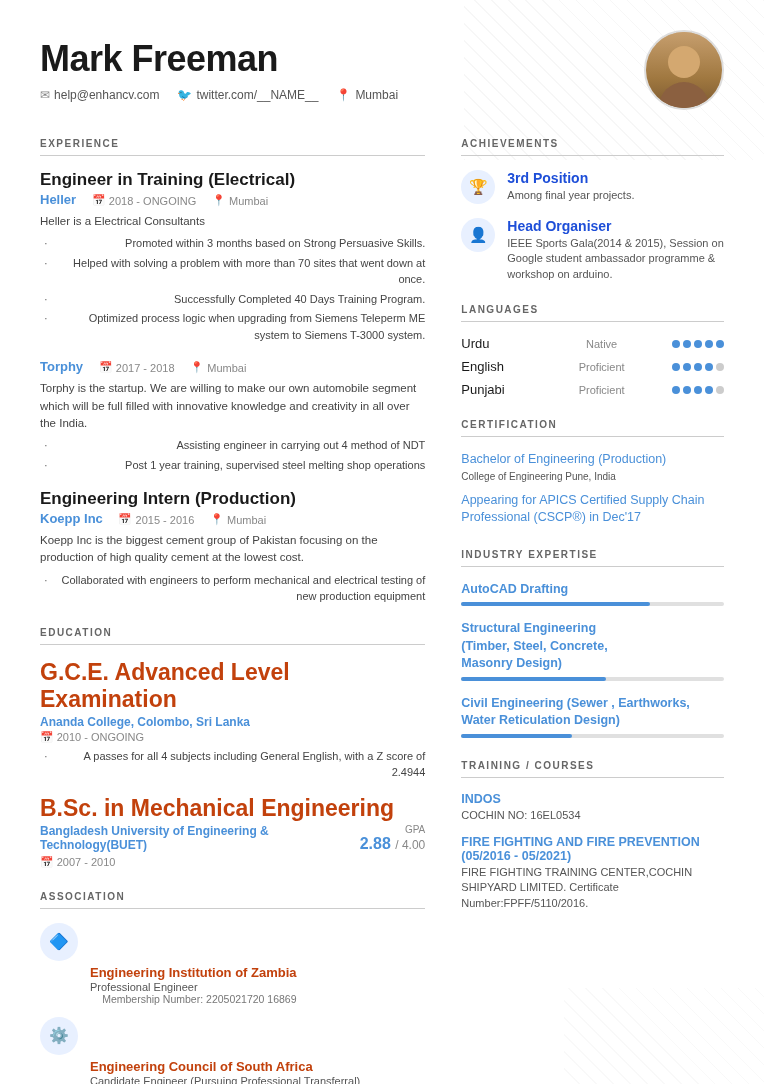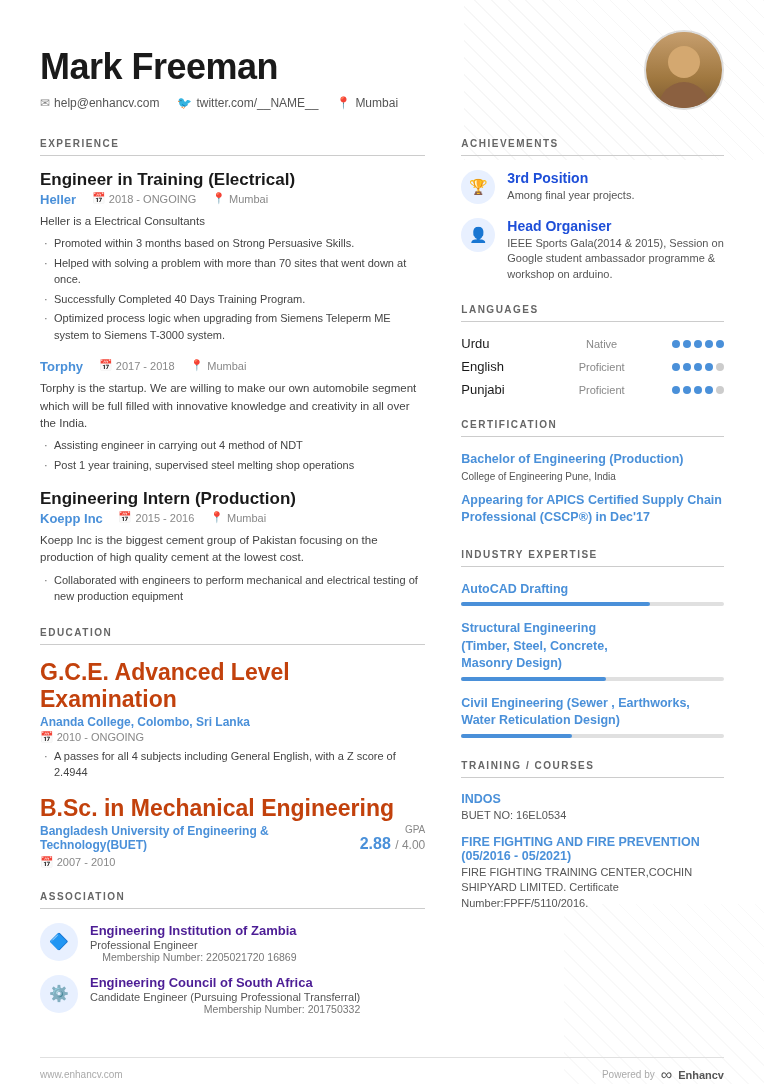--- a/index.html
+++ b/index.html
@@ -43,21 +43,21 @@
 
     .page {
       position: relative;
       z-index: 1;
       padding: 30px 40px 20px 40px;
     }
 
     
     .header {
       display: flex;
-      align-items: flex-end;
+      align-items: center;
       justify-content: space-between;
       margin-bottom: 28px;
     }
     .header-left h1 {
       font-size: 36px;
       font-weight: 700;
       color: #1a1a1a;
       letter-spacing: -0.5px;
       margin-bottom: 8px;
     }
@@ -154,21 +154,21 @@
 
     
     .job-title {
       font-size: 17px;
       font-weight: 700;
       color: #1a1a1a;
       margin-bottom: 2px;
     }
     .job-meta {
       display: flex;
-      align-items: flex-start;
+      align-items: flex-end;
       gap: 16px;
       margin-bottom: 6px;
     }
     .company-name {
       color: #4a90d9;
       font-size: 13px;
       font-weight: 600;
     }
     .job-date {
       font-size: 11px;
@@ -186,20 +186,21 @@
     }
     .job-description {
       font-size: 11.5px;
       color: #444;
       margin-bottom: 5px;
       line-height: 1.5;
     }
     .job-bullets {
       list-style: none;
       padding: 0;
+      text-align: right;
     }
     .job-bullets li {
       font-size: 11px;
       color: #444;
       padding-left: 14px;
       position: relative;
       margin-bottom: 3px;
       line-height: 1.5;
     }
     .job-bullets li::before {
@@ -272,22 +273,23 @@
       background: #e8f0ff;
       display: flex;
       align-items: center;
       justify-content: center;
       flex-shrink: 0;
       font-size: 16px;
     }
     .assoc-name {
       font-size: 13px;
       font-weight: 700;
-      color: #4c1d95;
+      color: #c2410c;
       margin-bottom: 1px;
+      margin-top: 42px;
     }
     .assoc-role {
       font-size: 11px;
       color: #555;
     }
     .assoc-member {
       font-size: 10.5px;
       color: #777;
       text-align: right;
     }
@@ -353,21 +355,21 @@
       background: #ccc;
     }
 
     
     .cert-entry {
       margin-bottom: 10px;
     }
     .cert-title {
       color: #4a90d9;
       font-size: 12.5px;
-      font-weight: 700;
+      font-weight: 400;
       margin-bottom: 2px;
       line-height: 1.4;
     }
     .cert-school {
       font-size: 10px;
       color: #555;
     }
 
     
     .expertise-entry {
@@ -709,21 +711,21 @@
           </div>
         </div>
       </div>
 
       <div class="section">
         <div class="section-title">TRAINING / COURSES</div>
         <div class="section-divider"></div>
 
         <div class="training-entry">
           <div class="training-name">INDOS</div>
-          <div class="training-detail">BUET NO: 16EL0534</div>
+          <div class="training-detail">COCHIN NO: 16EL0534</div>
         </div>
 
         <div class="training-entry">
           <div class="training-name">FIRE FIGHTING AND FIRE PREVENTION (05/2016 - 05/2021)</div>
           <div class="training-detail">FIRE FIGHTING TRAINING CENTER,COCHIN SHIPYARD LIMITED.  Certificate Number:FPFF/5110/2016.</div>
         </div>
       </div>
 
     </div>
   </div>

